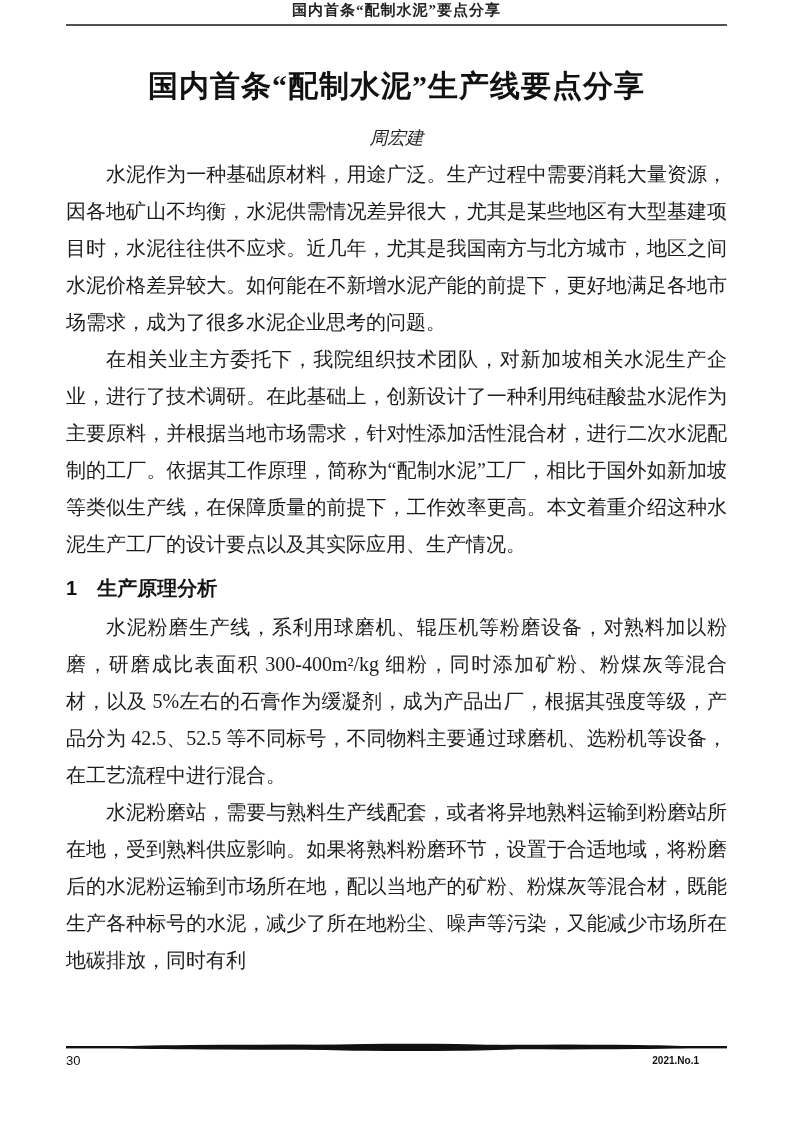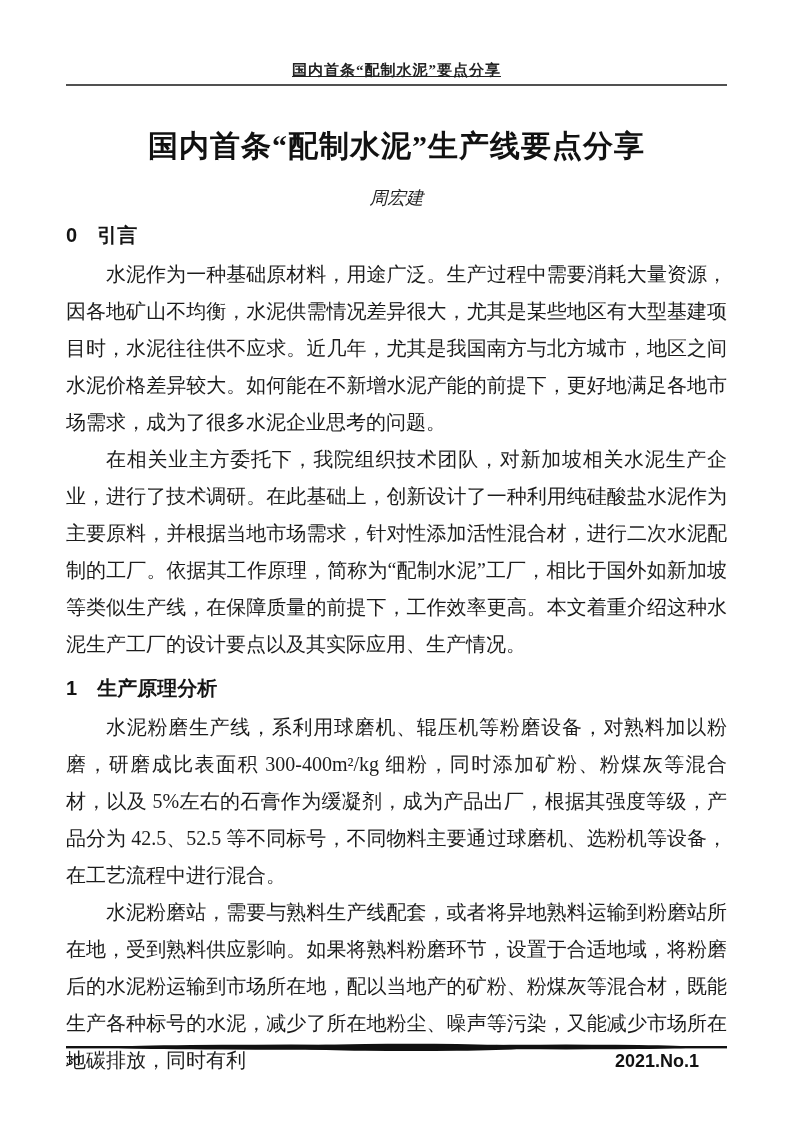--- a/index.html
+++ b/index.html
@@ -16,28 +16,26 @@
     font-family: "Liberation Serif", "DejaVu Serif", serif;
     overflow: hidden;
     margin: 0 auto;
   }
   .content {
     margin: 0 66px;
     width: 661px;
   }
   
   .running-head {
-    padding-top: 60px;
     text-align: center;
     font-size: 15px;
     font-weight: bold;
     letter-spacing: 1px;
     line-height: 20px;
     color: #222;
-    text-decoration: underline;
   }
   .head-rule {
     margin-top: 4px;
     height: 2px;
     background: #515151;
   }
   
   h1.article-title {
     margin: 38px 0 0 0;
     text-align: center;
@@ -112,21 +110,21 @@
     display: block;
     text-align: left;
     line-height: 18px;
   }
   .issue-label {
     position: absolute;
     right: 28px;
     top: 0;
     line-height: 18px;
     font-weight: 700;
-    font-size: 18px;
+    font-size: 10px;
   }
 </style>
 </head>
 <body>
 
 <div class="page">
 
   <header>
     <div class="content">
       <div class="running-head">国内首条“配制水泥”要点分享</div>
@@ -134,23 +132,20 @@
     </div>
   </header>
 
   <main class="content">
 
     <h1 class="article-title">国内首条“配制水泥”生产线要点分享</h1>
 
     <div class="author">周宏建</div>
 
 
-    <h2 class="section-heading">
-      <span class="sec-num">0</span><span>引言</span>
-    </h2>
 
     <p class="body-para first-para">水泥作为一种基础原材料，用途广泛。生产过程中需要消耗大量资源，因各地矿山不均衡，水泥供需情况差异很大，尤其是某些地区有大型基建项目时，水泥往往供不应求。近几年，尤其是我国南方与北方城市，地区之间水泥价格差异较大。如何能在不新增水泥产能的前提下，更好地满足各地市场需求，成为了很多水泥企业思考的问题。</p>
 
     <p class="body-para">在相关业主方委托下，我院组织技术团队，对新加坡相关水泥生产企业，进行了技术调研。在此基础上，创新设计了一种利用纯硅酸盐水泥作为主要原料，并根据当地市场需求，针对性添加活性混合材，进行二次水泥配制的工厂。依据其工作原理，简称为“配制水泥”工厂，相比于国外如新加坡等类似生产线，在保障质量的前提下，工作效率更高。本文着重介绍这种水泥生产工厂的设计要点以及其实际应用、生产情况。</p>
 
     <h2 class="section-heading">
       <span class="sec-num">1</span><span>生产原理分析</span>
     </h2>
 
     <p class="body-para">水泥粉磨生产线，系利用球磨机、辊压机等粉磨设备，对熟料加以粉磨，研磨成比表面积 300-400m²/kg 细粉，同时添加矿粉、粉煤灰等混合材，以及 5%左右的石膏作为缓凝剂，成为产品出厂，根据其强度等级，产品分为 42.5、52.5 等不同标号，不同物料主要通过球磨机、选粉机等设备，在工艺流程中进行混合。</p>

